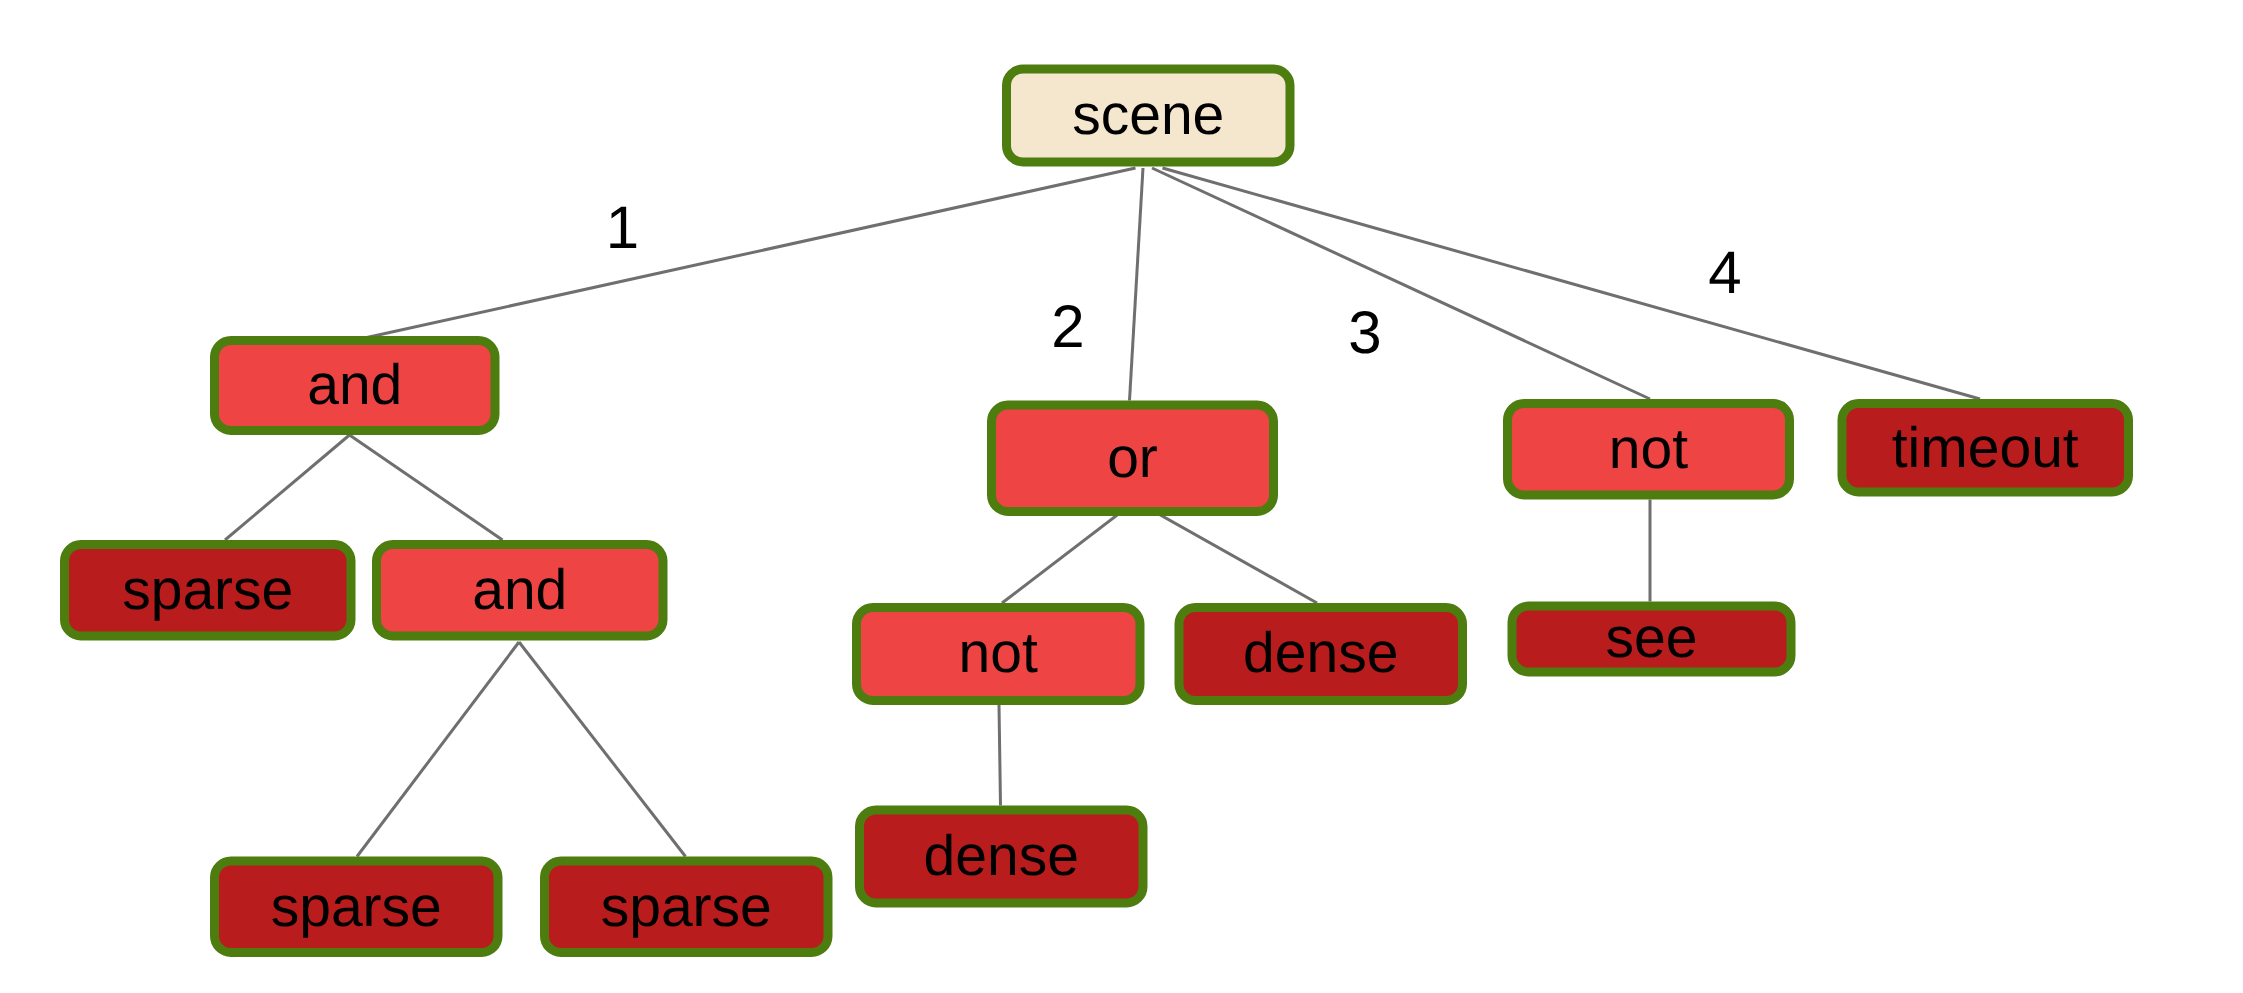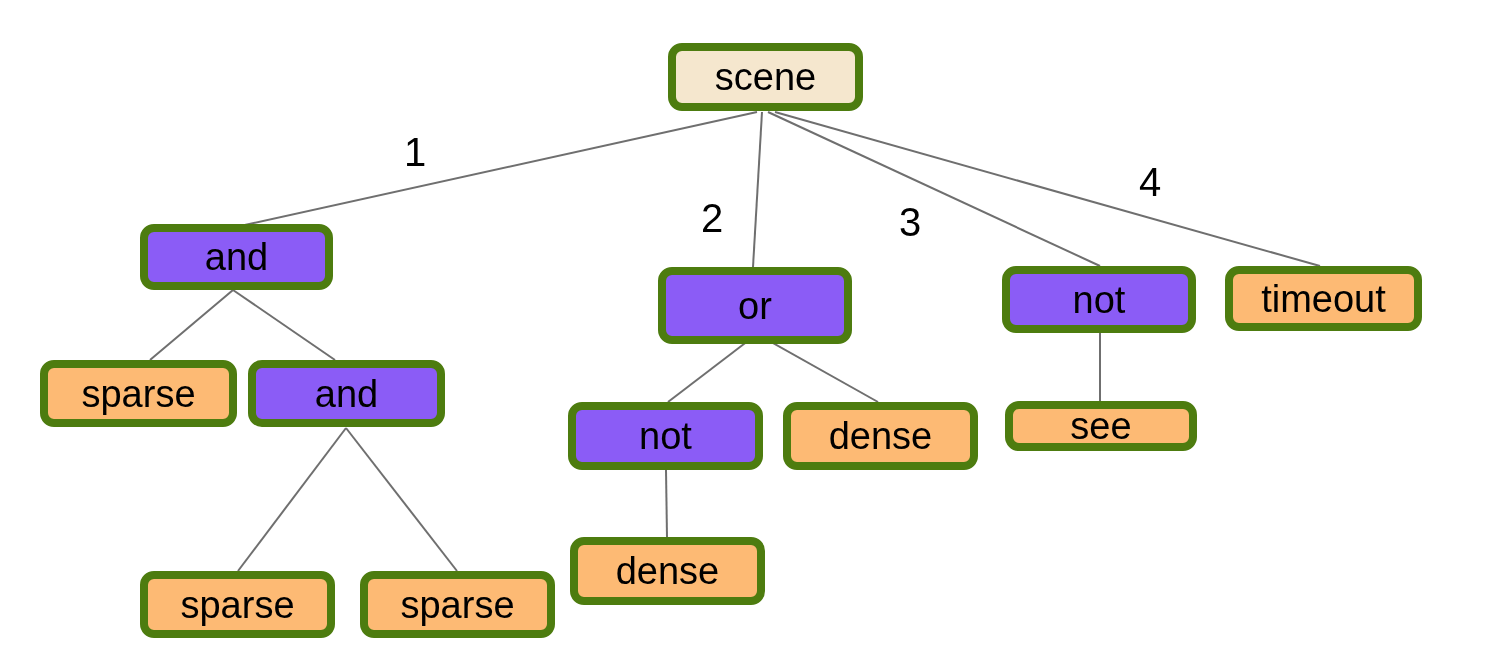--- a/index.html
+++ b/index.html
@@ -10,28 +10,28 @@
     background:#ffffff;
     font-family:"Liberation Sans",sans-serif;
     overflow:hidden;
   }
   #edge-layer{position:absolute;left:0;top:0;width:1495px;height:662px;}
   #edge-layer line{stroke:#6f6f6f;stroke-width:2;}
   .node{
     position:absolute;
     display:flex;align-items:center;justify-content:center;
     box-sizing:border-box;
-    border:8px solid #4d7c0f;
+    border:6px solid #4d7c0f;
     border-radius:14px;
     font-size:38px;line-height:1;color:#000000;
     white-space:nowrap;
   }
   .node.root{background:#f5e7ce;}
-  .node.operator{background:#8b5cf6;}
-  .node.leaf{background:#fdba74;text-align:center;}
+  .node.operator{background:#ef4444;}
+  .node.leaf{background:#b91c1c;text-align:center;}
   .edge-label{
     position:absolute;
     transform:translate(-50%,-50%);
     font-size:40px;color:#000000;line-height:1;
   }
 </style>
 </head>
 <body>
 
 <div id="canvas">

